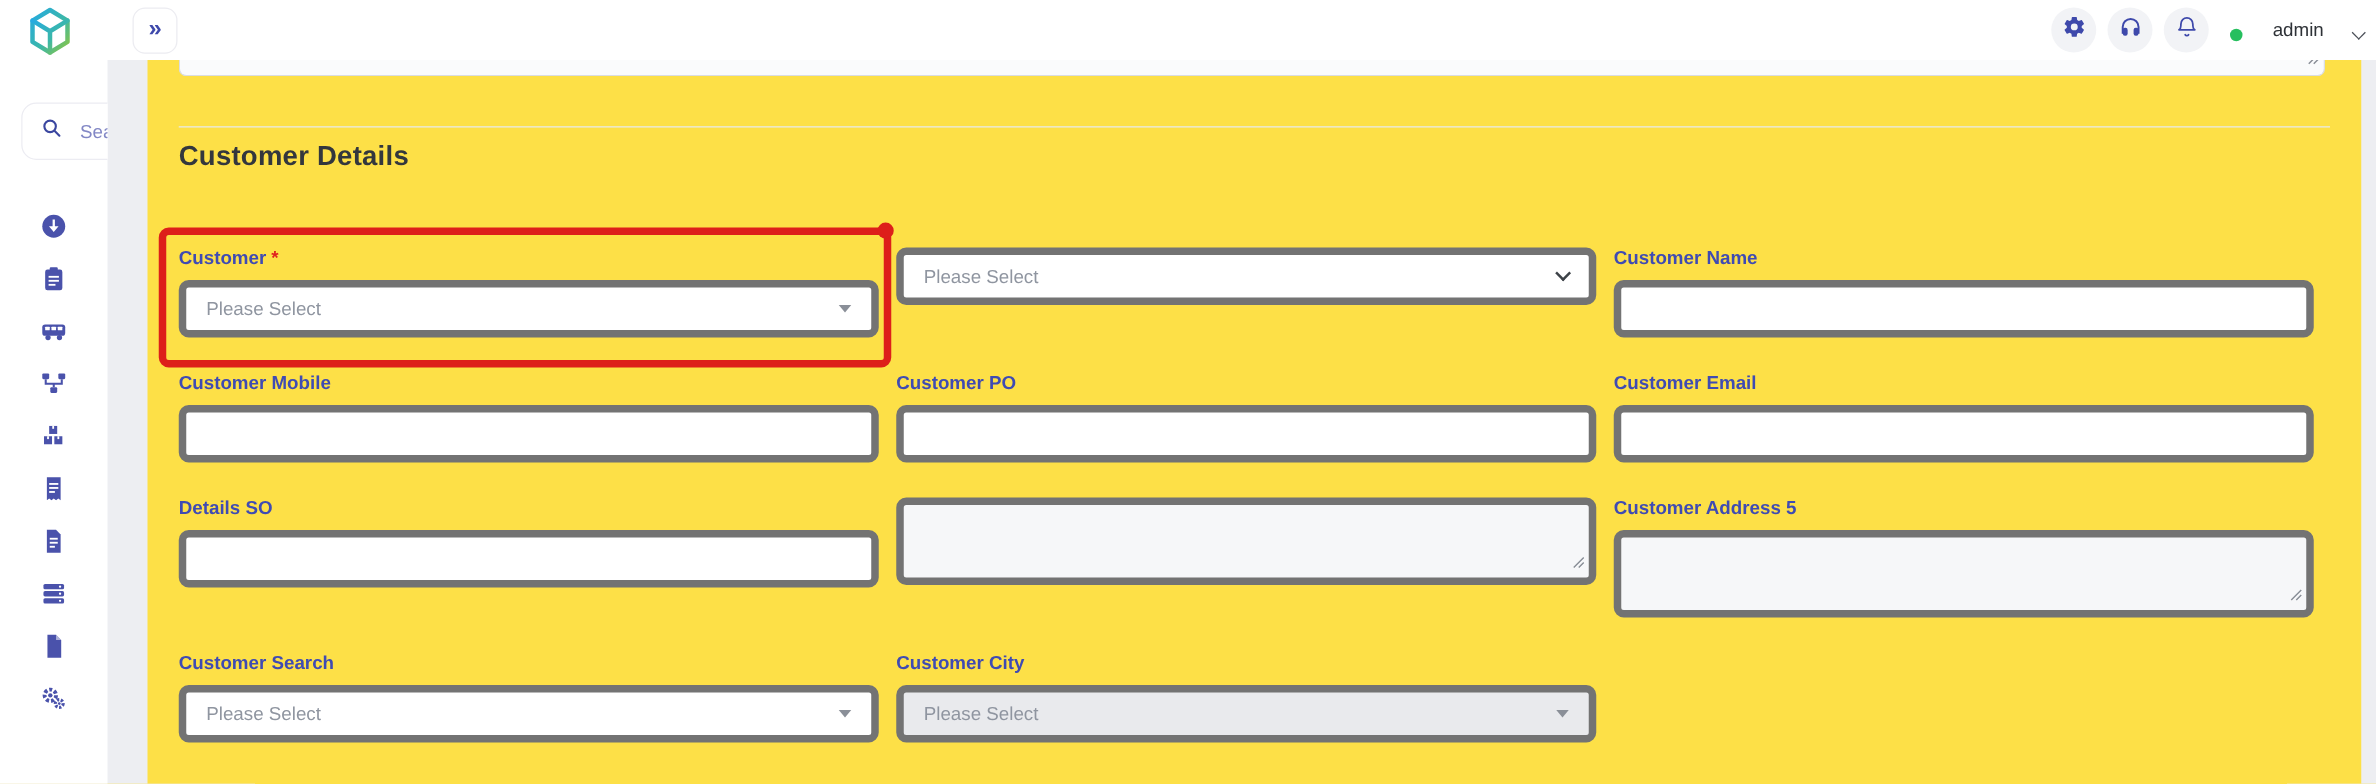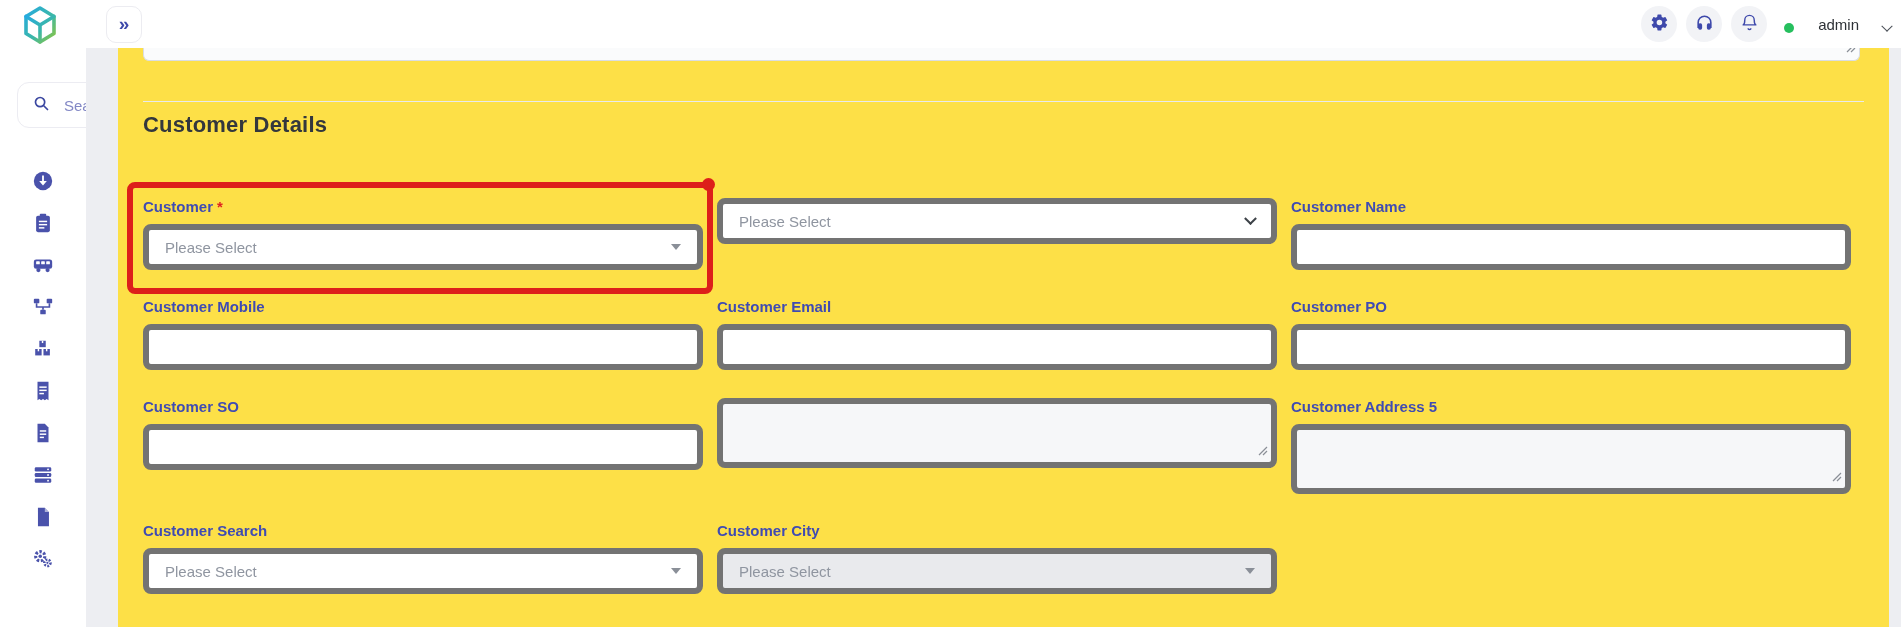--- a/index.html
+++ b/index.html
@@ -250,31 +250,31 @@
       <label class="flabel">Customer Name</label>
       <input class="control tinput" value="" style="">
     </div>
 
     <div>
       <label class="flabel">Customer Mobile</label>
       <input class="control tinput" value="" style="">
     </div>
 
     <div>
+      <label class="flabel">Customer PO</label>
+      <input class="control tinput" value="" style="">
+    </div>
+
+    <div>
       <label class="flabel">Customer Email</label>
       <input class="control tinput" value="" style="">
     </div>
 
     <div>
-      <label class="flabel">Customer PO</label>
-      <input class="control tinput" value="" style="">
-    </div>
-
-    <div>
-      <label class="flabel">Customer SO</label>
+      <label class="flabel">Details SO</label>
       <input class="control tinput" value="" style="">
     </div>
 
     <div>
       <div class="control textarea">
         <span class="resize-handle">
           <svg width="10" height="10">
               <path d="M9 1 1 9 M9 5 5 9" stroke="#8a8f98" stroke-width="1.2"></path>
             </svg>
         </span>

